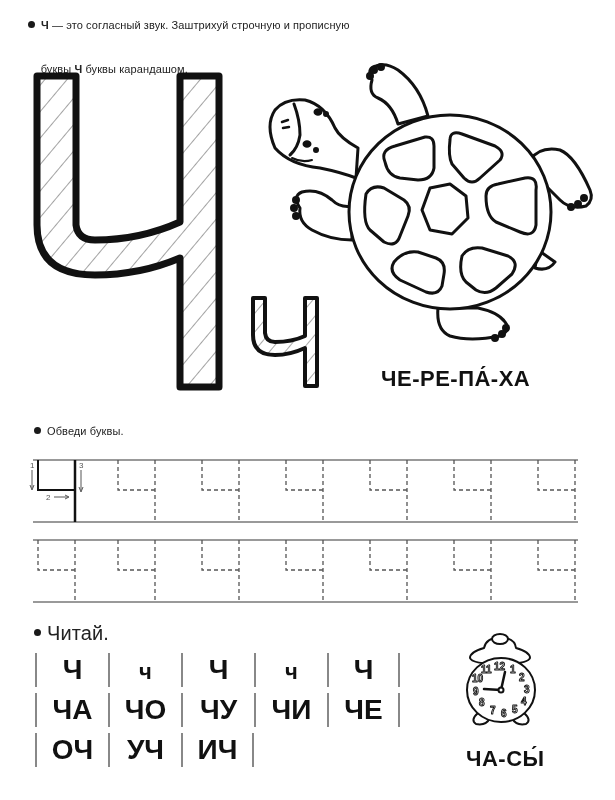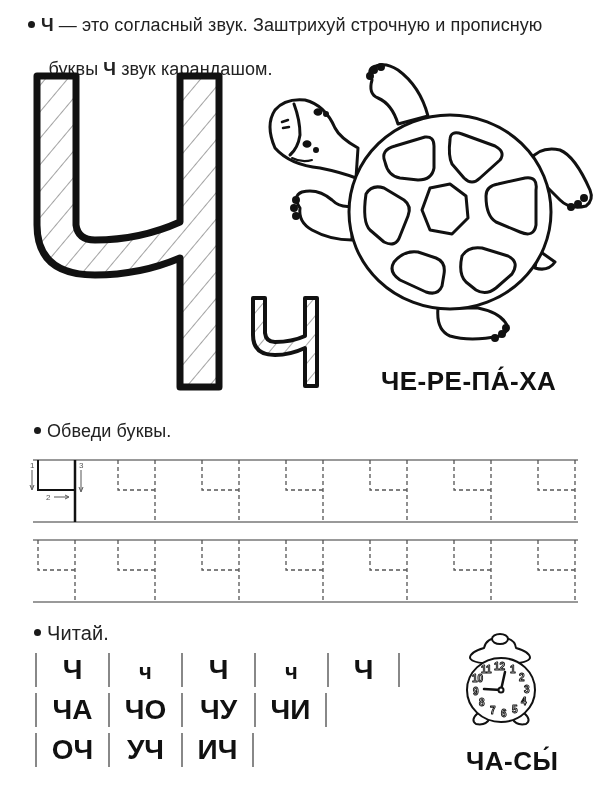--- a/index.html
+++ b/index.html
@@ -1,41 +1,41 @@
 <!DOCTYPE html>
 <html><head>
 <meta charset="utf-8">
 <style>
   html, body { margin: 0; padding: 0; background: #ffffff; }
   body { width: 615px; height: 800px; position: relative; overflow: hidden;
          font-family: "Liberation Sans", "DejaVu Sans", sans-serif; color: #1a1a1a; }
   .abs { position: absolute; }
-  .instr { font-size: 18px; line-height: 22px; letter-spacing: 0.1px; color: #222; }
+  .instr { font-size: 11px; line-height: 22px; letter-spacing: 0.1px; color: #222; }
   .instr b { font-weight: bold; }
   .bullet { display: inline-block; width: 7px; height: 7px; border-radius: 50%;
             background: #1a1a1a; margin-right: 6px; vertical-align: middle; position: relative; top: -2px; }
-  .syll { font-weight: bold; font-size: 26px; letter-spacing: 0.5px; color: #111; }
+  .syll { font-weight: bold; font-size: 22px; letter-spacing: 0.5px; color: #111; }
   .readgrid { position: absolute; left: 35px; top: 650px; width: 366px; }
   .readrow { display: flex; height: 40px; margin-bottom: 0px; }
   .cell { width: 73px; height: 34px; border-left: 2px solid #888; box-sizing: border-box;
           display: flex; align-items: center; justify-content: center;
           font-weight: bold; font-size: 28px; color: #111; margin-top: 3px; }
   .cell:last-child { border-right: 2px solid #888; width: 73px; }
   .cell.small { font-size: 22px; padding-top: 4px; }
   svg { position: absolute; left: 0; top: 0; }
 </style>
 </head>
 <body>
 
 <div class="abs instr" style="left:28px; top:14px; width:570px;">
   <div style="display:flex; justify-content:space-between; white-space:pre;">
     <span><span class="bullet"></span><b>Ч</b><span> — это согласный звук. Заштрихуй строчную и прописную</span></span>
   </div>
   <div style="white-space:pre;">
-    <span>буквы </span><b>Ч</b><span> звук карандашом.</span>
+    <span>буквы </span><b>Ч</b><span> буквы карандашом.</span>
   </div>
 </div>
 
 <svg width="615" height="800" viewBox="0 0 615 800">
   <defs>
     <pattern id="hatch" patternUnits="userSpaceOnUse" width="17" height="17" patternTransform="rotate(40)">
       <line x1="0" y1="0" x2="0" y2="17" stroke="#555" stroke-width="1.1"></line>
     </pattern>
     <pattern id="hatchS" patternUnits="userSpaceOnUse" width="12" height="12" patternTransform="rotate(40)">
       <line x1="0" y1="0" x2="0" y2="12" stroke="#555" stroke-width="1"></line>
@@ -194,20 +194,21 @@
     <div class="cell small">ч</div>
     <div class="cell">Ч</div>
     <div class="cell small">ч</div>
     <div class="cell">Ч</div>
   </div>
   <div class="readrow">
     <div class="cell">ЧА</div>
     <div class="cell">ЧО</div>
     <div class="cell">ЧУ</div>
     <div class="cell">ЧИ</div>
+    <div class="cell">ЧЕ</div>
   </div>
   <div class="readrow">
     <div class="cell">ОЧ</div>
     <div class="cell">УЧ</div>
     <div class="cell">ИЧ</div>
   </div>
 </div>
 
 <div class="abs syll" style="left:466px; top:746px;">ЧА-СЫ́</div>
 

